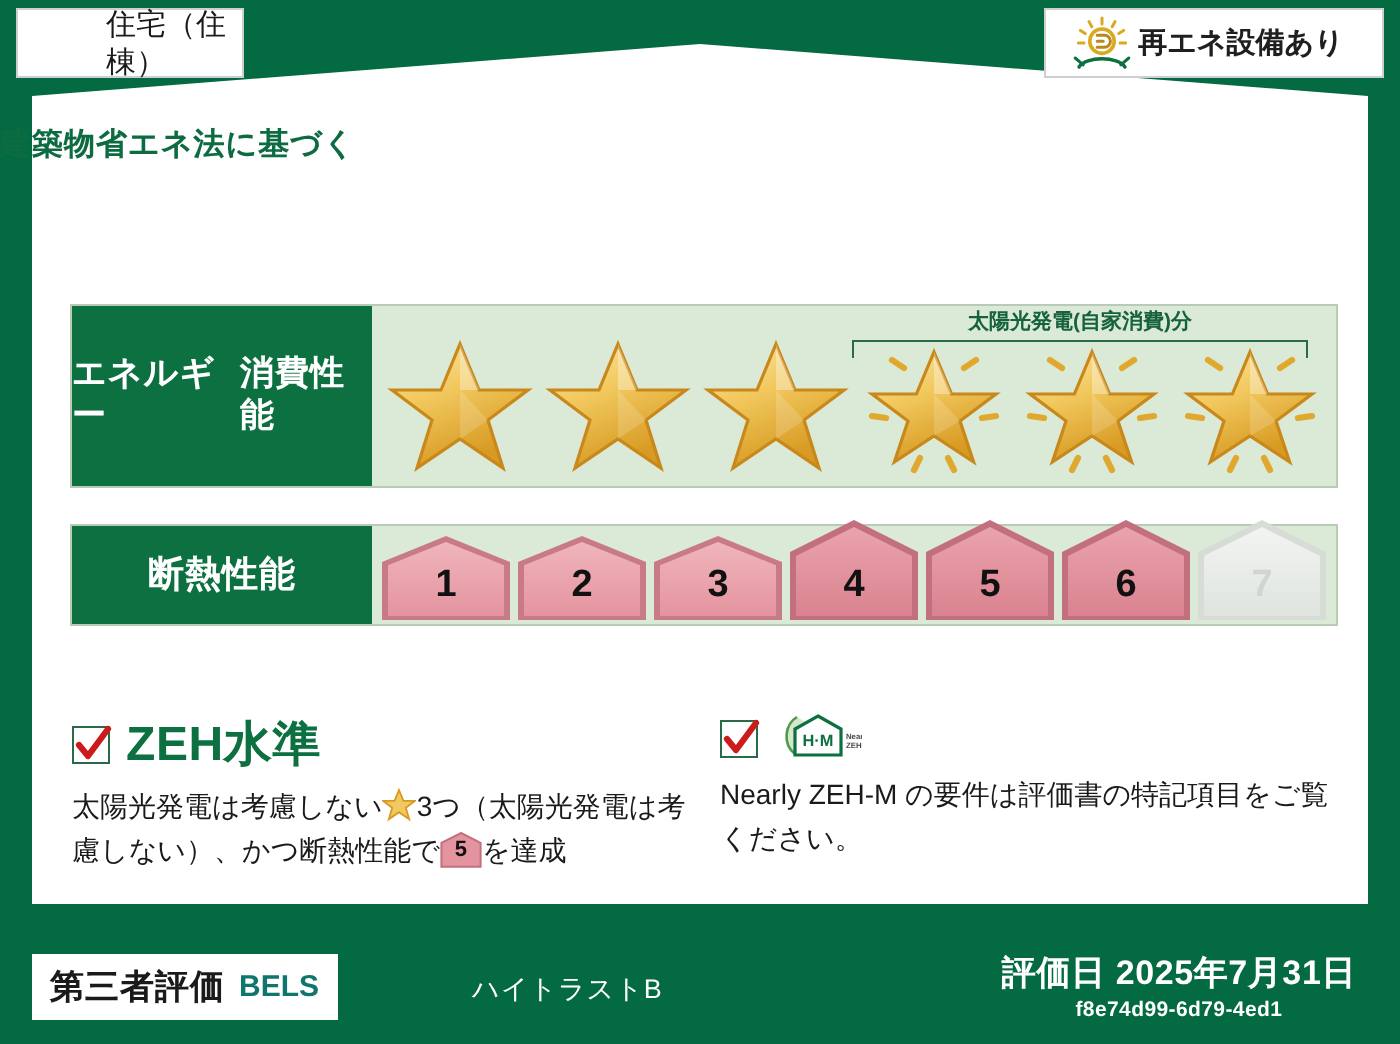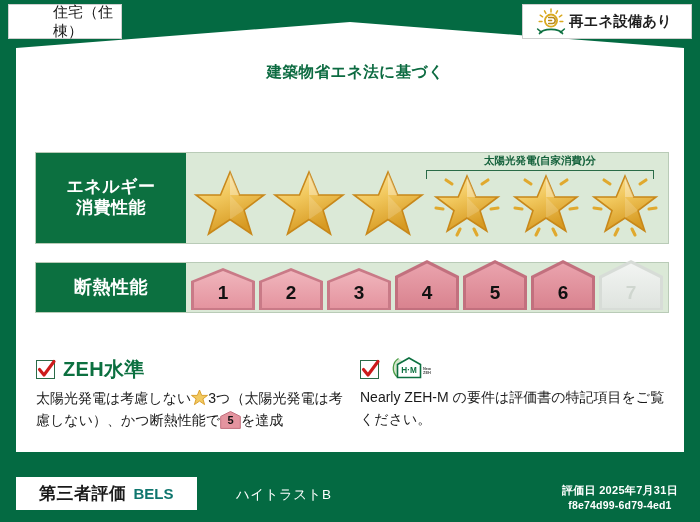--- a/index.html
+++ b/index.html
@@ -47,22 +47,21 @@
     gap: 3px;
     padding-right: 6px;
   }
   #badge-renew .label {
     font-size: 14.5px; font-weight: bold; color: #1f1f1f;
   }
   .sun-icon { width: 30px; height: 28px; flex: 0 0 auto; }
 
   
   #title-small {
-    position: absolute; left: 11px; right: 0; top: 62px;
-    text-align: center;
+    position: absolute; left: 0; right: 0; top: 62px;
     font-size: 15.5px; font-weight: bold;
     color: #0c6b41;
     letter-spacing: 0.5px;
   }
   #title-main {
     position: absolute; left: 0; right: 0; top: 84px;
     text-align: center;
     font-size: 28px; font-weight: bold;
     color: #0c6b41;
     letter-spacing: 1px;
@@ -78,21 +77,21 @@
     background: #dbe9d7;
   }
   #row-energy { top: 152px; height: 92px; }
   #row-insul  { top: 262px; height: 51px; }
 
   .row-label {
     flex: 0 0 150px;
     background: #0c7040;
     color: #ffffff;
     display: flex;
-    flex-direction: column;
+    flex-direction: row;
     align-items: center;
     justify-content: center;
     font-weight: bold;
     line-height: 1.22;
     font-size: 17px;
     letter-spacing: 0.5px;
   }
   #row-insul .row-label { font-size: 18px; }
   .row-body { position: relative; flex: 1 1 auto; }
 
@@ -155,42 +154,42 @@
   }
   .chk {
     flex: 0 0 auto;
     width: 19px; height: 19px;
     border: 1.6px solid #2a6b47;
     position: relative;
     background: #fff;
   }
   .chk svg { position: absolute; left: -1px; top: -2px; }
   .note-title {
-    font-size: 20px; font-weight: bold; color: #0c7040;
+    font-size: 24px; font-weight: bold; color: #0c7040;
     letter-spacing: 0.3px; white-space: nowrap;
   }
   .zehm-logo { width: 42px; height: 26px; flex: 0 0 auto; margin-left: 2px; }
   .note-body {
     font-size: 14px; color: #1a1a1a; line-height: 1.56;
   }
   .inline-star { display: inline-block; vertical-align: -3px; width: 17px; height: 17px; }
   .inline-house { display: inline-block; vertical-align: -4px; width: 21px; height: 18px; position: relative; }
   .inline-house .ih-num {
     position: absolute; left: 0; right: 0; bottom: 0px;
     text-align: center; font-size: 11px; font-weight: bold; color: #111;
   }
 
   
   #bels-badge {
     position: absolute;
     left: 16px; bottom: 12px;
     height: 33px;
     background: #ffffff;
     display: flex; align-items: center;
-    padding: 0 23px;
+    padding: 0 9px;
     gap: 7px;
     z-index: 4;
   }
   #bels-badge .jp {
     font-size: 17px; font-weight: bold; color: #1a1a1a; letter-spacing: 0.5px;
   }
   #bels-badge .en {
     font-size: 15px; font-weight: bold; color: #0f766e; letter-spacing: 0px;
   }
   #bels-name {
@@ -198,21 +197,21 @@
     left: 236px; bottom: 18px;
     font-size: 13.5px; color: #ffffff; font-weight: normal;
     letter-spacing: 0.5px;
   }
   #eval-block {
     position: absolute;
     right: 22px; bottom: 11px;
     text-align: center;
     color: #ffffff;
   }
-  #eval-date { font-size: 11px; font-weight: bold; letter-spacing: 0.3px; }
+  #eval-date { font-size: 17px; font-weight: bold; letter-spacing: 0.3px; }
   #eval-id { font-size: 10.5px; font-weight: bold; margin-top: 1px; letter-spacing: 0.2px; }
 </style>
 </head>
 <body>
 
 <div id="root">
 
   <div class="badge" id="badge-dwelling">
     <span>住宅（住棟）</span>
   </div>

